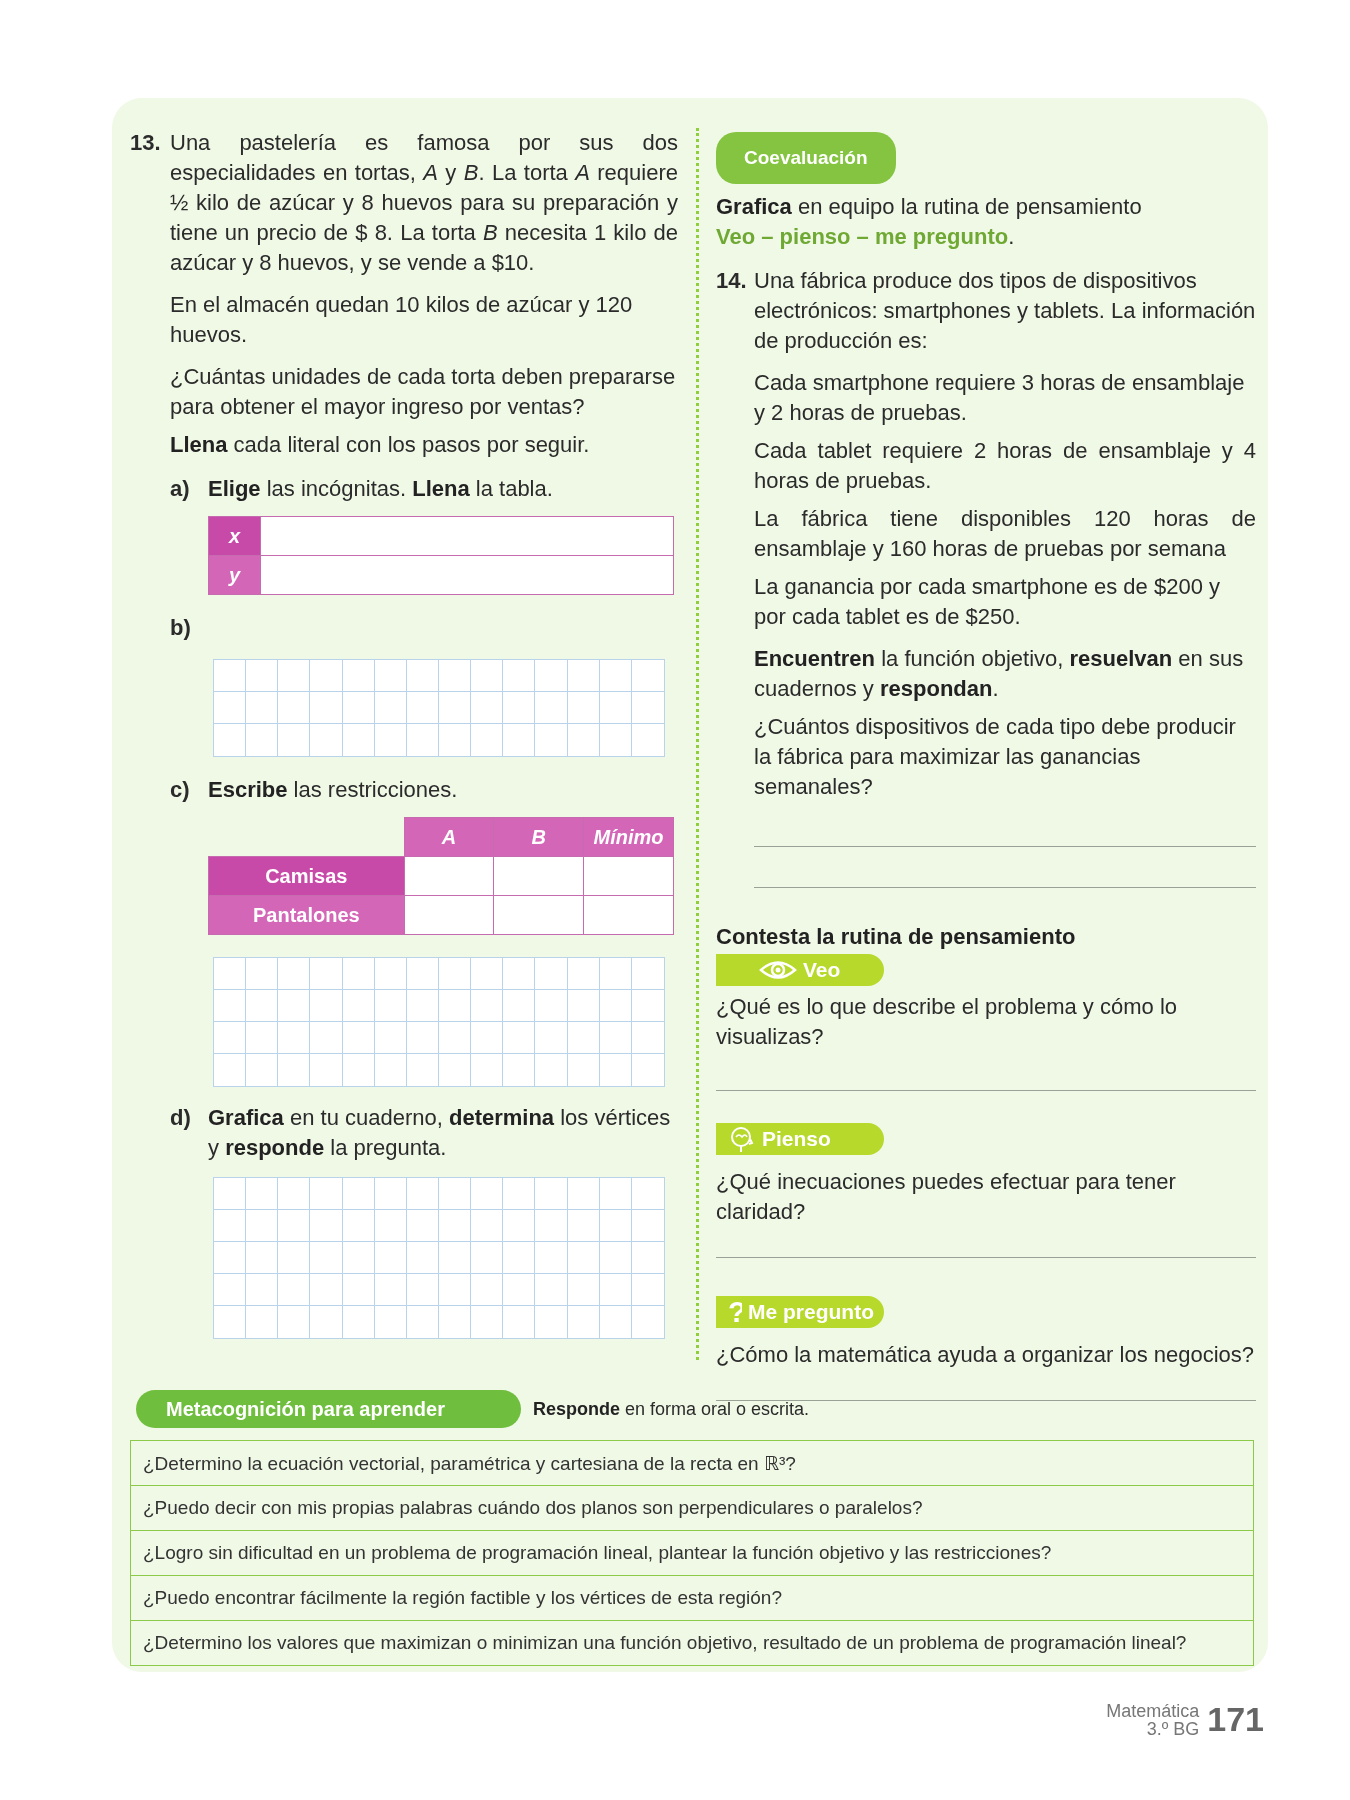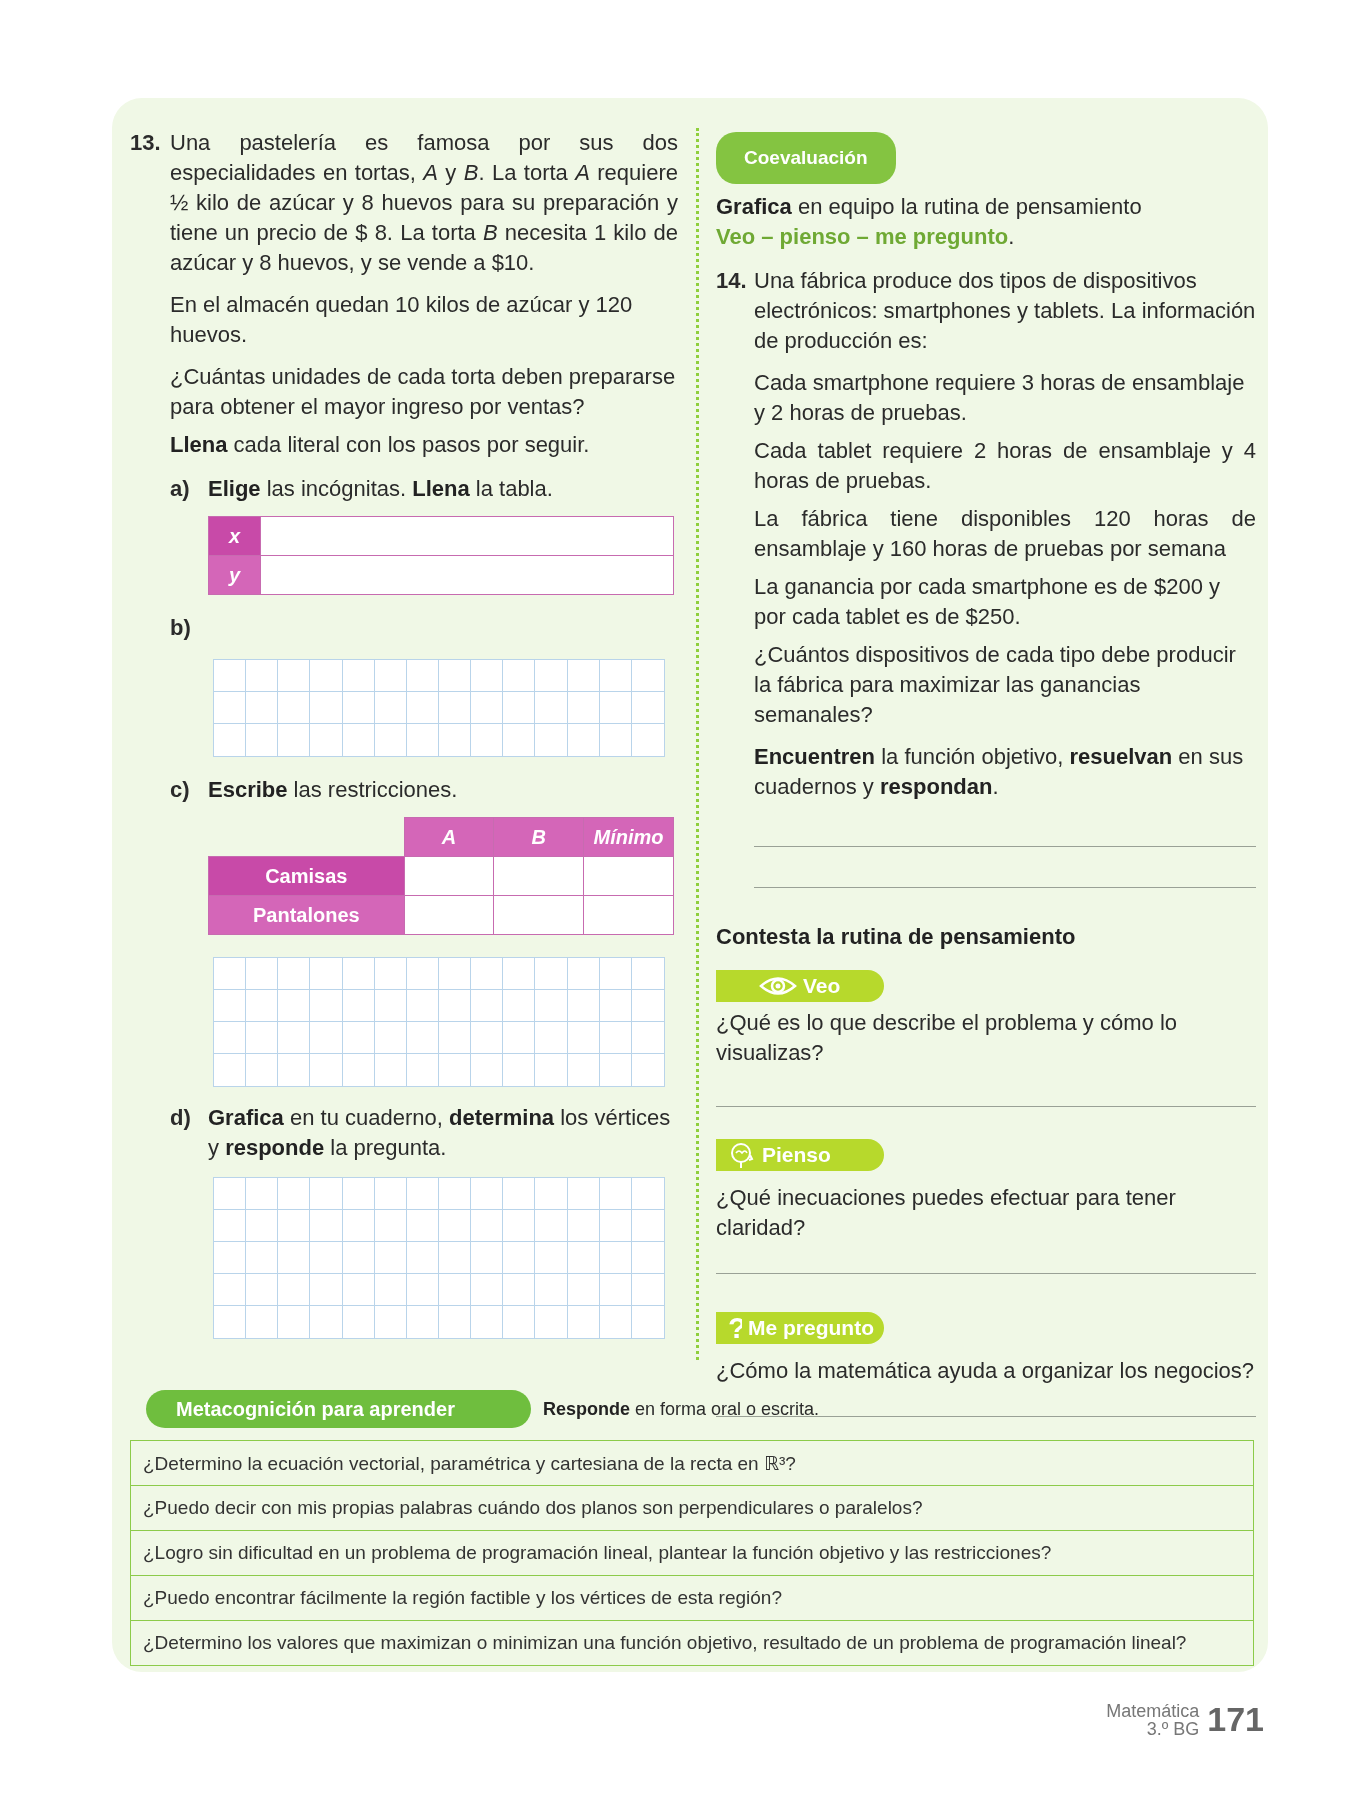--- a/index.html
+++ b/index.html
@@ -59,21 +59,21 @@
   .answer-line { margin-left: 38px; border-top: 1.5px solid #9aa196; height: 0; margin-top: 40px; }
   .answer-line.full { margin-left: 0; }
   .rt-pill {
     display: inline-flex; align-items: center; gap: 6px; background: #b7d92c; color: #fff;
     font-weight: bold; font-size: 21px; height: 32px; width: 168px; padding-left: 12px;
     border-radius: 0 16px 16px 0; font-family: "Liberation Sans Narrow", "Liberation Sans", sans-serif;
   }
   .rt-pill svg { flex: none; }
 
   
-  .meta-head { position: absolute; left: 146px; top: 1390px; display: flex; align-items: center; }
+  .meta-head { position: absolute; left: 136px; top: 1390px; display: flex; align-items: center; }
   .meta-pill { background: #6fbe3e; color: #fff; font-weight: bold; font-size: 20px;
     width: 385px; height: 38px; border-radius: 19px; padding-left: 30px; line-height: 38px; }
   .meta-instr { margin-left: 12px; font-size: 18px; }
   .meta-table { position: absolute; left: 130px; top: 1440px; width: 1124px; border-collapse: collapse; }
   .meta-table td { border: 1.5px solid #8ccb4a; height: 45px; font-size: 19px; padding-left: 12px; color: #333; }
 
   
   .footer { position: absolute; right: 86px; top: 1700px; display: flex; align-items: center; gap: 8px; }
   .footer-sub { text-align: right; color: #777; font-size: 18px; line-height: 18px; }
   .footer-num { color: #666; font-weight: bold; font-size: 34px; }
@@ -333,30 +333,30 @@
   </p>
 
   <div class="num-row" style="margin-top:14px;">
     <span class="num" style="width:38px;">14.</span>
     <p class="p-text" style="flex:1;">Una fábrica produce dos tipos de dispositivos electrónicos: smartphones y tablets. La información de producción es:</p>
   </div>
   <p class="bullet-p" style="margin-top:12px;">Cada smartphone requiere 3 horas de ensamblaje y 2 horas de pruebas.</p>
   <p class="bullet-p just">Cada tablet requiere 2 horas de ensamblaje y 4 horas de pruebas.</p>
   <p class="bullet-p just">La fábrica tiene disponibles 120 horas de ensamblaje y 160 horas de pruebas por semana</p>
   <p class="bullet-p">La ganancia por cada smartphone es de $200 y por cada tablet es de $250.</p>
-  <p class="bullet-p">¿Cuántos dispositivos de cada tipo debe producir la fábrica para maximizar las ganancias semanales?</p>
   <p class="bullet-p" style="margin-top:12px;">
     <b>Encuentren</b><span> la función objetivo, </span><b>resuelvan</b><span> en sus cuadernos y </span><b>respondan</b><span>.</span>
   </p>
+  <p class="bullet-p">¿Cuántos dispositivos de cada tipo debe producir la fábrica para maximizar las ganancias semanales?</p>
   <div class="answer-line" style="margin-top:44px;"></div>
   <div class="answer-line" style="margin-top:40px;"></div>
 
   <p class="p-text b" style="margin-top:34px;">Contesta la rutina de pensamiento</p>
 
-  <div class="rt-pill" style="margin-top:18px;padding-left:43px;">
+  <div class="rt-pill" style="margin-top:2px;padding-left:43px;">
     <svg width="38" height="22" viewBox="0 0 38 22">
         <path d="M2 11 Q19 -4 36 11 Q19 26 2 11 Z" fill="none" stroke="#fff" stroke-width="2.5"></path>
         <circle cx="19" cy="11" r="6" fill="none" stroke="#fff" stroke-width="2.5"></circle>
         <circle cx="19" cy="11" r="2.5" fill="#fff"></circle>
       </svg>
     <span>Veo</span>
   </div>
   <p class="p-text" style="margin-top:6px;padding-right:60px;">¿Qué es lo que describe el problema y cómo lo visualizas?</p>
   <div class="answer-line full" style="margin-top:38px;"></div>
 

